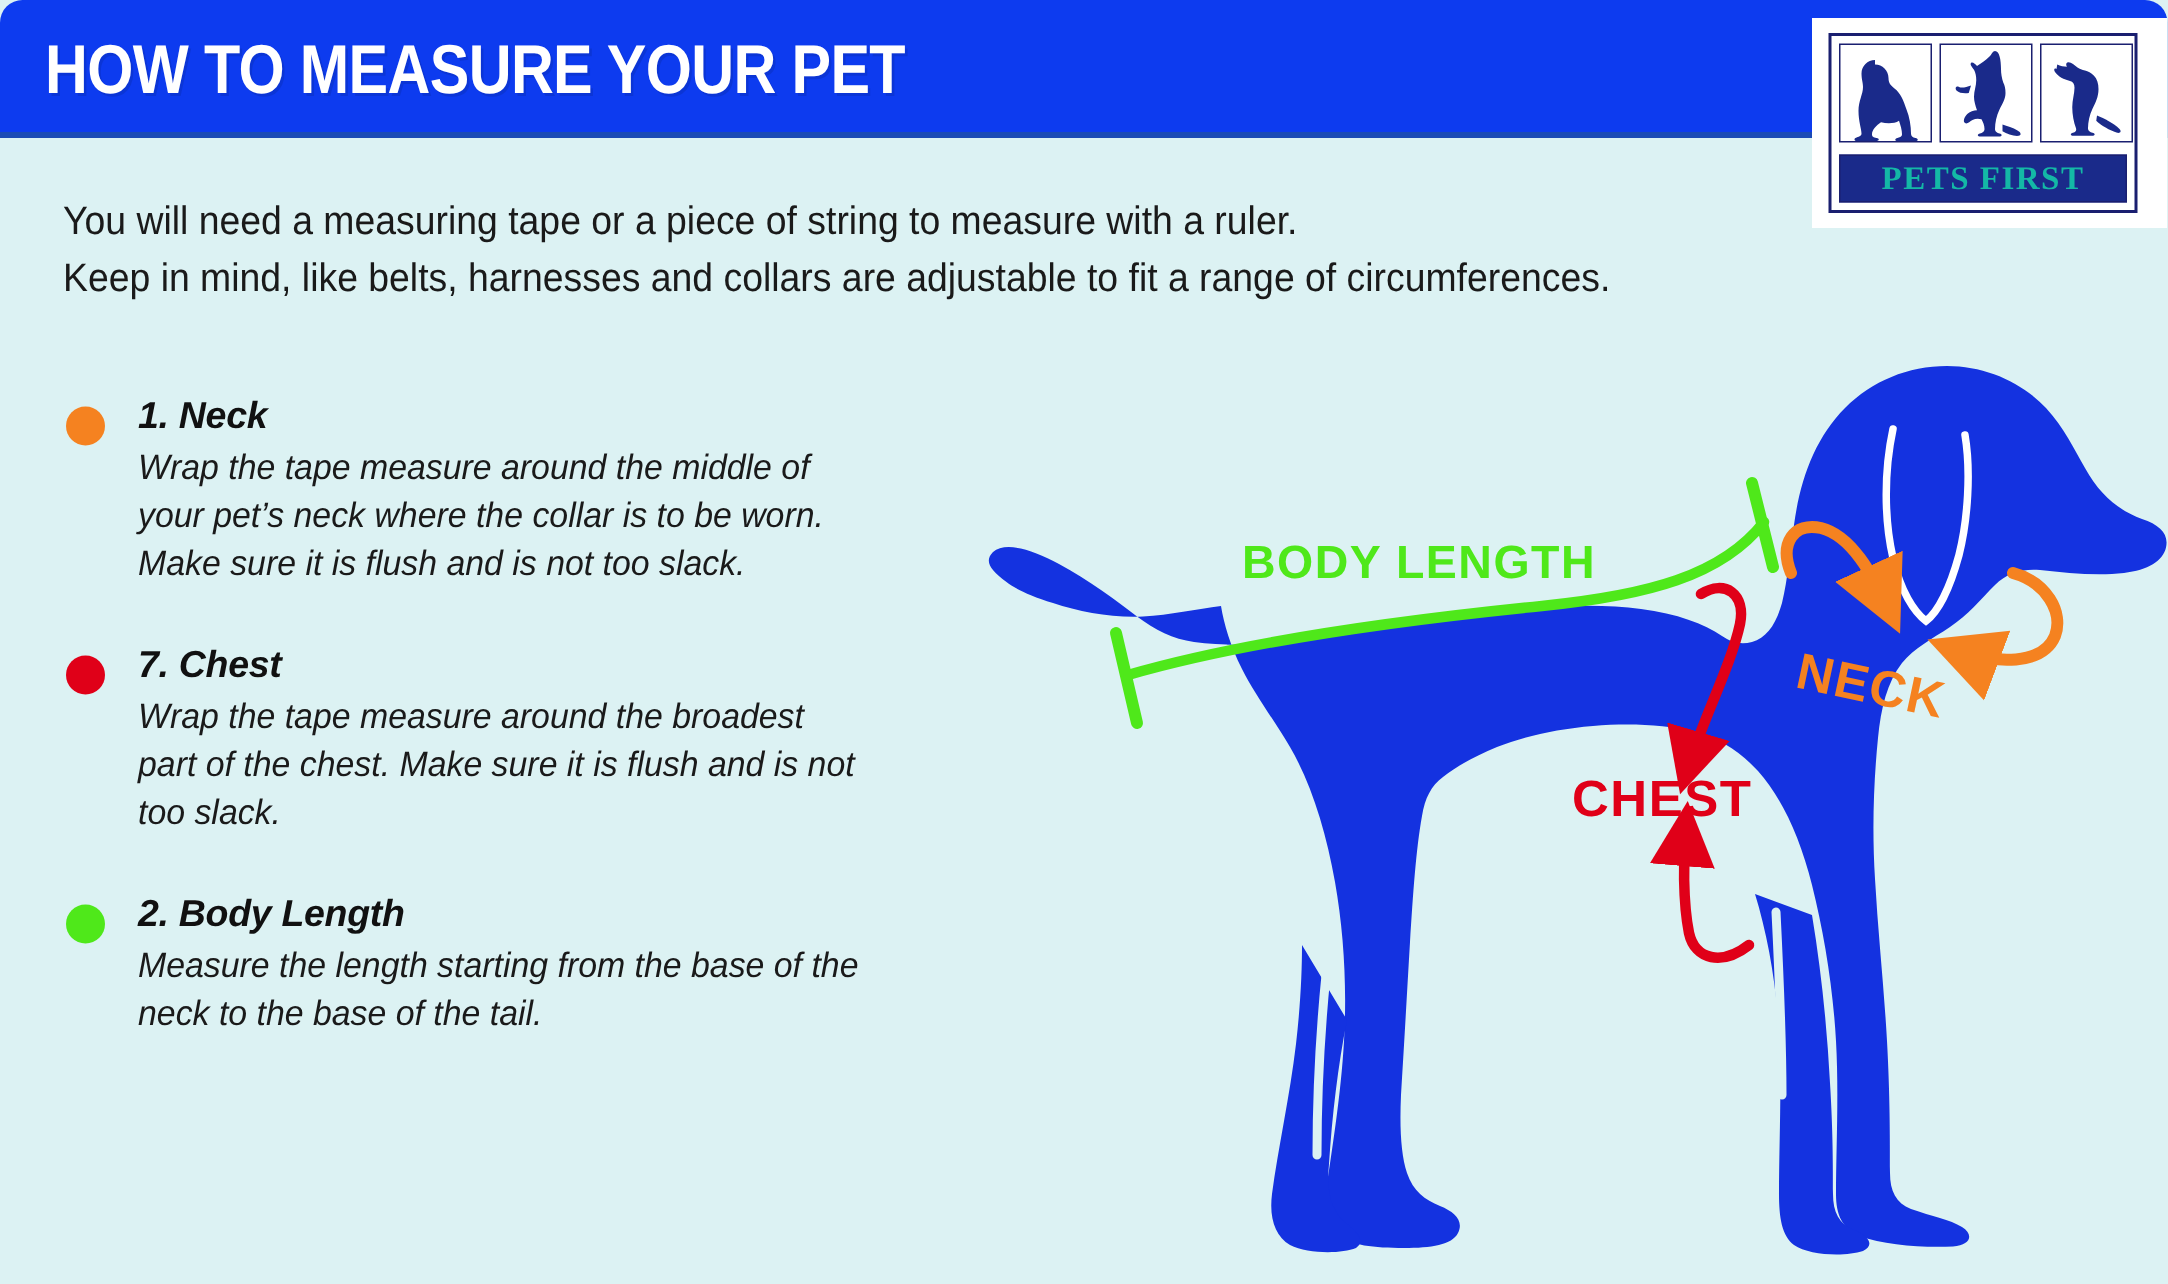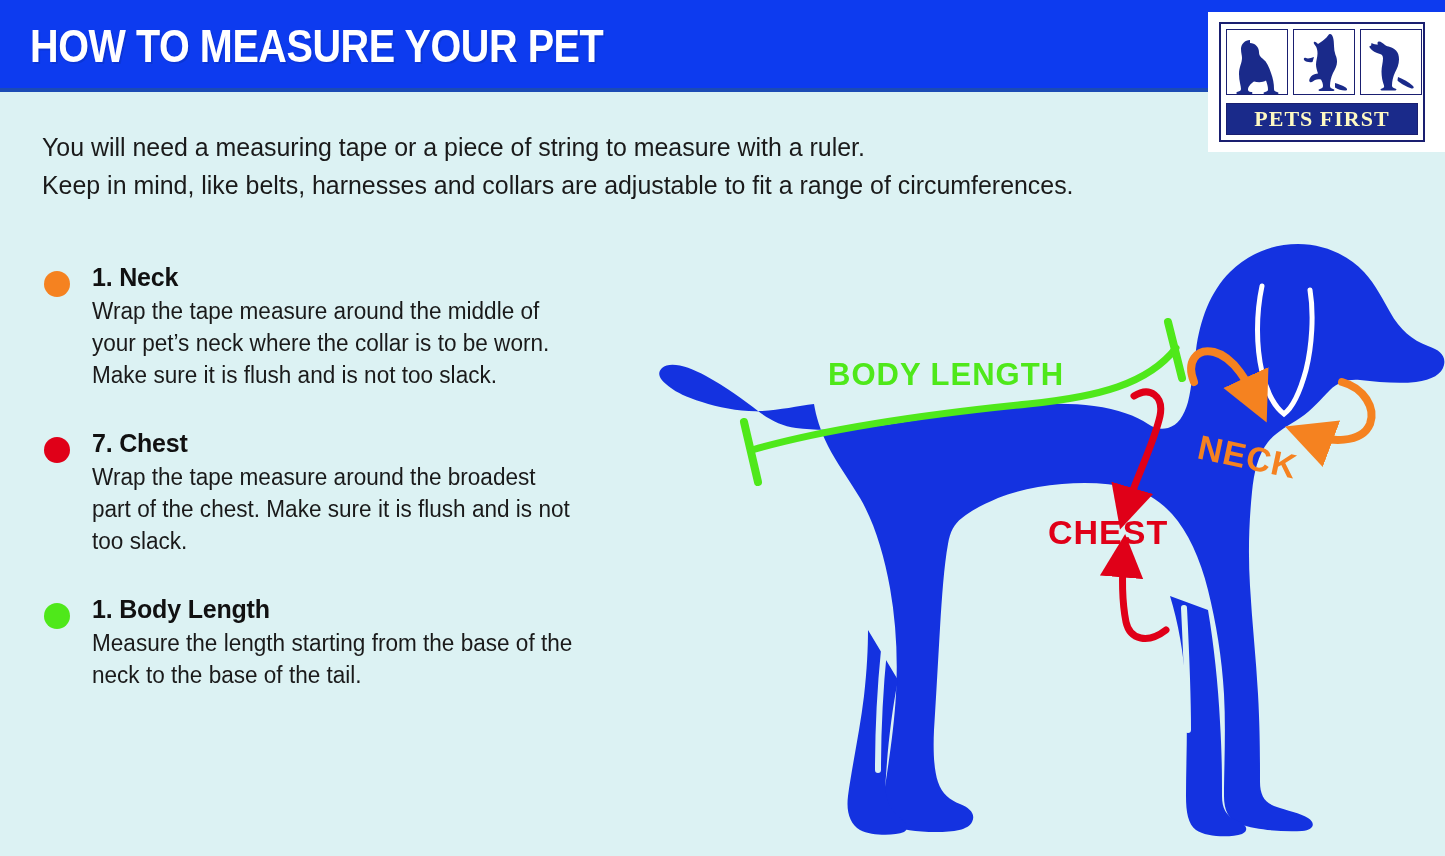--- a/index.html
+++ b/index.html
@@ -3,21 +3,21 @@
 <meta charset="utf-8">
 <style>
   html,body{margin:0;padding:0;}
   body{
     width:1445px;height:856px;
     background:#dcf2f3;
     font-family:"Liberation Sans", sans-serif;
     overflow:hidden;
     position:relative;
   }
-  .page{position:relative;width:1445px;height:856px;background:#dcf2f3;overflow:hidden;}
+  .page{position:relative;width:1445px;height:856px;background:#dcf2f3;overflow:hidden;border-radius:15px;}
 
   
   .header{
     position:absolute;left:0;top:0;width:1445px;height:88px;
     background:#0d3bef;
   }
   .header-underline{
     position:absolute;left:0;top:88px;width:1445px;height:4px;
     background:#1b4bb5;
   }
@@ -55,38 +55,38 @@
     box-sizing:border-box;
     position:relative;
     overflow:visible;
   }
   .logo-cell svg{position:absolute;left:0;top:0;overflow:visible;}
   .logo-name{
     position:absolute;left:5px;top:79px;width:192px;height:32px;
     background:#1a2a8a;
     border:1.5px solid #1a1f70;
     box-sizing:border-box;
-    color:#fef9c3;
+    color:#14b8a6;
     font-family:"Liberation Serif", serif;
     font-weight:bold;
     font-size:22px;
     letter-spacing:1px;
     display:flex;align-items:center;justify-content:center;
   }
 
   
   .intro{
     position:absolute;left:42px;top:128px;width:1140px;
     font-size:26.5px;line-height:1.45;color:#1a1a1a;
     transform:scaleX(0.94);transform-origin:left top;
   }
   .intro div{white-space:nowrap;}
 
   
-  .steps{position:absolute;left:42px;top:262px;width:600px;}
+  .steps{position:absolute;left:42px;top:262px;width:600px;font-style:italic;}
   .step{position:relative;margin-bottom:36px;}
   .bullet{
     position:absolute;left:2px;top:9px;width:26px;height:26px;border-radius:50%;
   }
   .step-title{
     margin-left:50px;
     font-size:25px;font-weight:bold;color:#111111;
     letter-spacing:-0.2px;line-height:1.2;
   }
   .step-body{
@@ -157,21 +157,21 @@
       <div class="step-title">7. Chest</div>
       <div class="step-body">
         <div>Wrap the tape measure around the broadest</div>
         <div>part of the chest. Make sure it is flush and is not</div>
         <div>too slack.</div>
       </div>
     </div>
 
     <div class="step">
       <span class="bullet" style="background:#4fe81a"></span>
-      <div class="step-title">1. Body Length</div>
+      <div class="step-title">2. Body Length</div>
       <div class="step-body">
         <div>Measure the length starting from the base of the</div>
         <div>neck to the base of the tail.</div>
       </div>
     </div>
 
   </div>
 
   <div class="illo">
     <svg width="820" height="645" viewBox="0 0 820 645">

